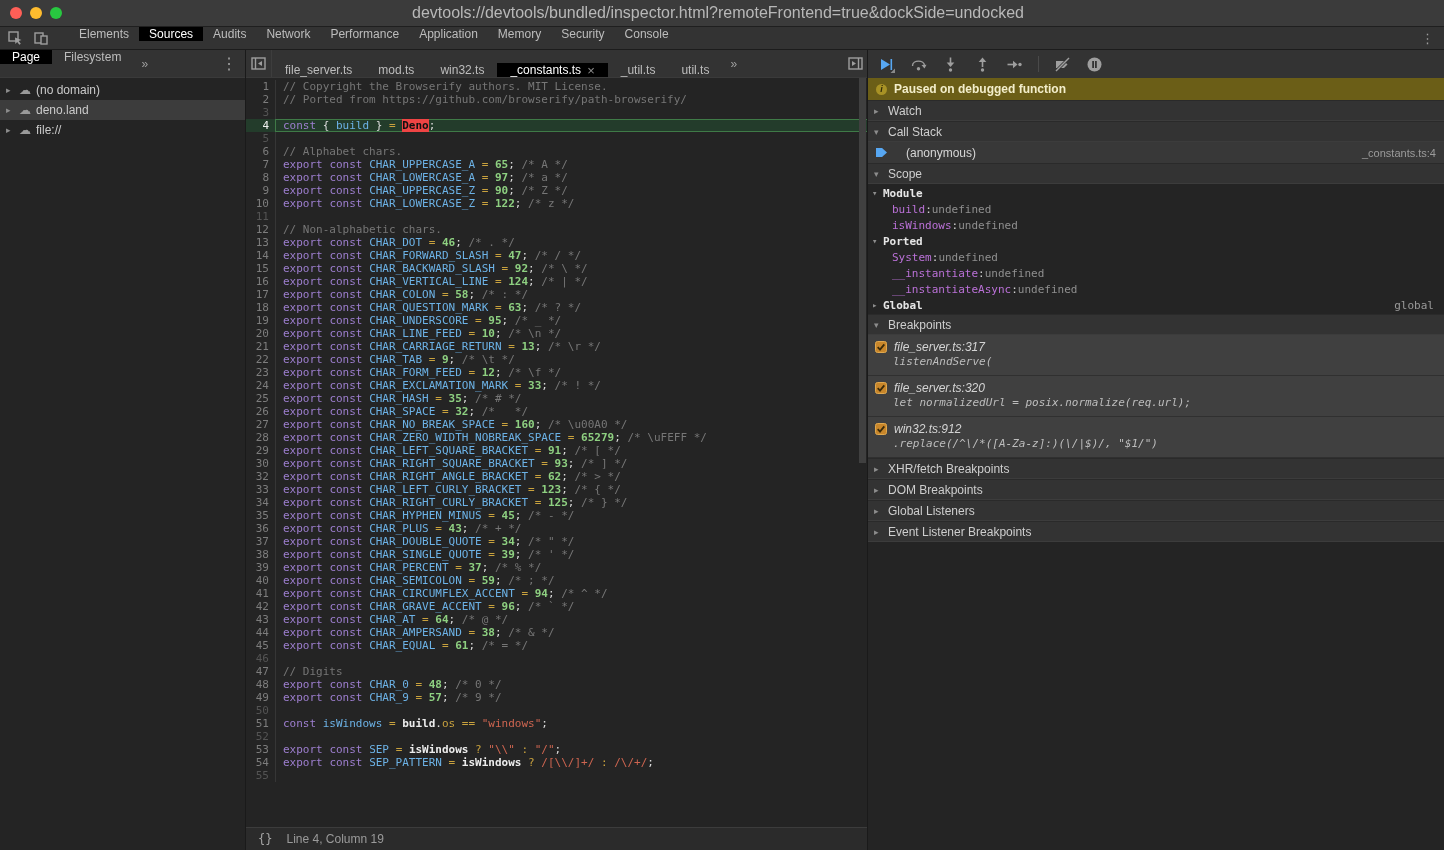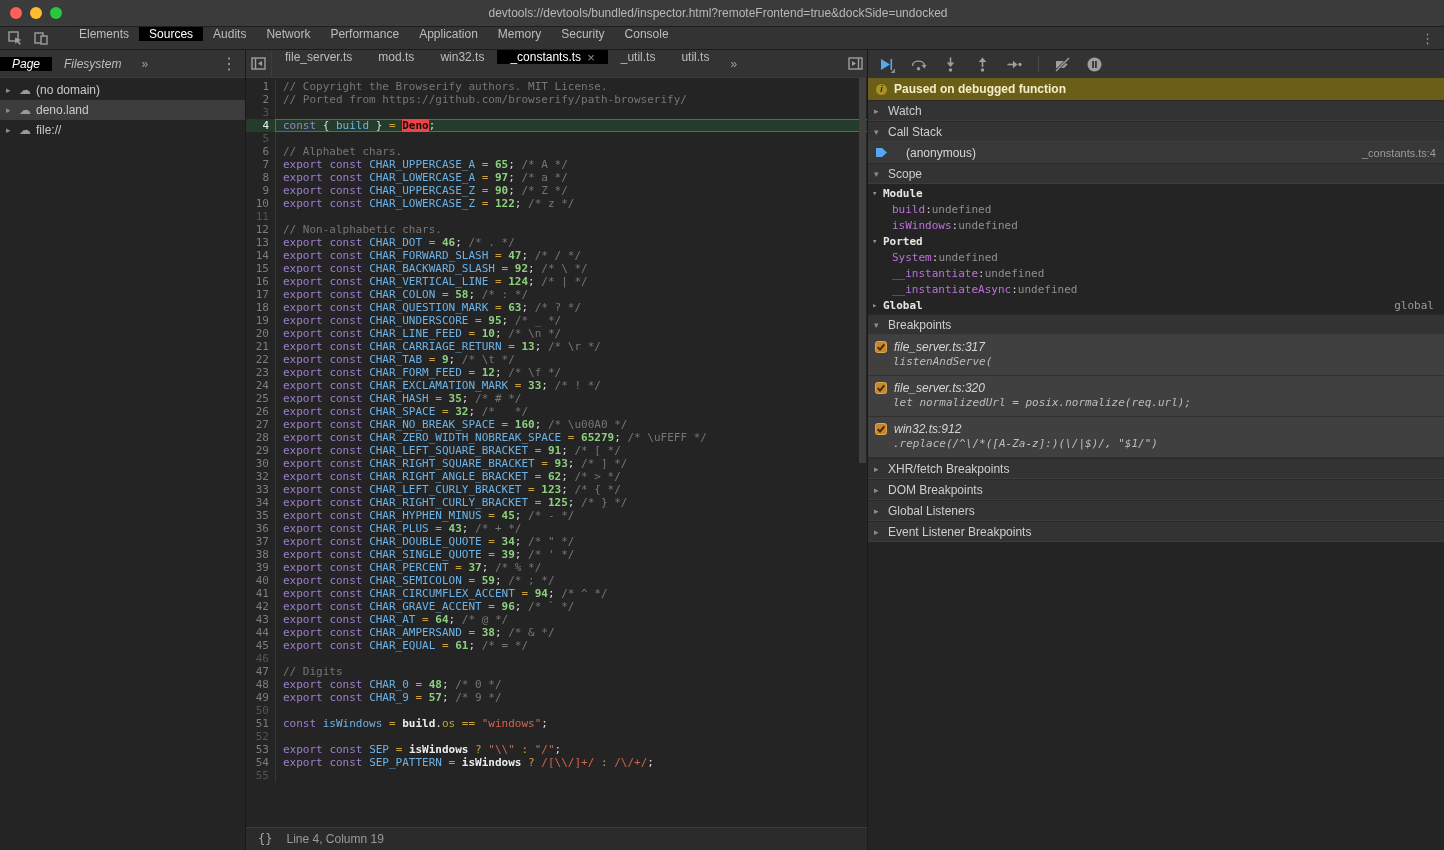--- a/index.html
+++ b/index.html
@@ -4,21 +4,21 @@
 <style>
   html,body{margin:0;padding:0;background:#111;}
   *{box-sizing:border-box;}
   .window{position:relative;width:1444px;height:850px;background:#242424;overflow:hidden;
           font-family:"Liberation Sans",sans-serif;color:#c7c7c7;cursor:default;}
   
   .titlebar{height:27px;background:#3b3b3b;border-bottom:1px solid #1f1f1f;display:flex;align-items:center;position:relative;}
   .traffic{display:flex;gap:8px;padding-left:10px;}
   .tl{width:12px;height:12px;border-radius:50%;display:inline-block;}
   .tl.red{background:#ff5f57;} .tl.yellow{background:#febc2e;} .tl.green{background:#28c840;}
-  .title{position:absolute;left:0;right:8px;text-align:center;font-size:12px;color:#b8b8b8;pointer-events:none;}
+  .title{position:absolute;left:0;right:8px;text-align:center;font-size:16px;color:#b8b8b8;pointer-events:none;}
   
   .toolbar{height:23px;background:#333;display:flex;align-items:stretch;border-bottom:1px solid #1c1c1c;position:relative;}
   .tb-icons{display:flex;align-items:center;padding:0 6px;gap:8px;}
   .tb-icon{width:18px;height:16px;display:flex;align-items:center;justify-content:center;}
   .tb-sep{width:1px;background:#474747;margin:3px 2px;}
   .main-tabs{display:flex;align-items:flex-start;}
   .main-tab{display:flex;align-items:center;padding:0 10px;font-size:12px;color:#bdbdbd;}
   .main-tab.active{background:#000;color:#fff;}
   .menu-dots{position:absolute;right:6px;top:0;bottom:0;display:flex;align-items:center;color:#9e9e9e;font-size:13px;padding:0 4px;}
   
@@ -139,21 +139,21 @@
         <span class="main-tab">Security</span>
         <span class="main-tab">Console</span>
       </div>
     <span class="menu-dots">⋮</span>
   </div>
 
   <div class="main">
 
     <div class="left-col">
       <div class="sidebar-tabs">
-        <span id="sidebar-tabs-host" style="display:flex;align-items:center;font-style:italic;">
+        <span id="sidebar-tabs-host" style="display:flex;align-items:flex-start;">
             <span class="side-tab active">Page</span>
             <span class="side-tab">Filesystem</span>
           </span>
         <span class="chev">»</span>
         <span class="side-menu">⋮</span>
       </div>
       <div class="tree" id="nav-tree">
           <div class="tree-row">
             <span class="tri">▸</span>
             <span class="cloud">☁</span>
@@ -174,21 +174,21 @@
 
     <div class="editor-col">
       <div class="file-tabs">
         <span class="ft-iconbtn">
           <svg width="15" height="13">
               <rect class="st" x="1" y="1" width="13" height="11"></rect>
               <line class="st" x1="4.5" y1="1" x2="4.5" y2="12"></line>
               <path class="fl" d="M11 4 l-4 2.5 l4 2.5 z"></path>
             </svg>
         </span>
-        <span id="file-tabs-host" style="display:flex;align-items:flex-start;">
+        <span id="file-tabs-host" style="display:flex;align-items:flex-end;">
             <span class="file-tab">file_server.ts</span>
             <span class="file-tab">mod.ts</span>
             <span class="file-tab">win32.ts</span>
             <span class="file-tab active">_constants.ts<span class="ft-close">×</span></span>
             <span class="file-tab">_util.ts</span>
             <span class="file-tab">util.ts</span>
           </span>
         <span class="chev">»</span>
         <span class="ft-right">
           <svg width="15" height="13">

